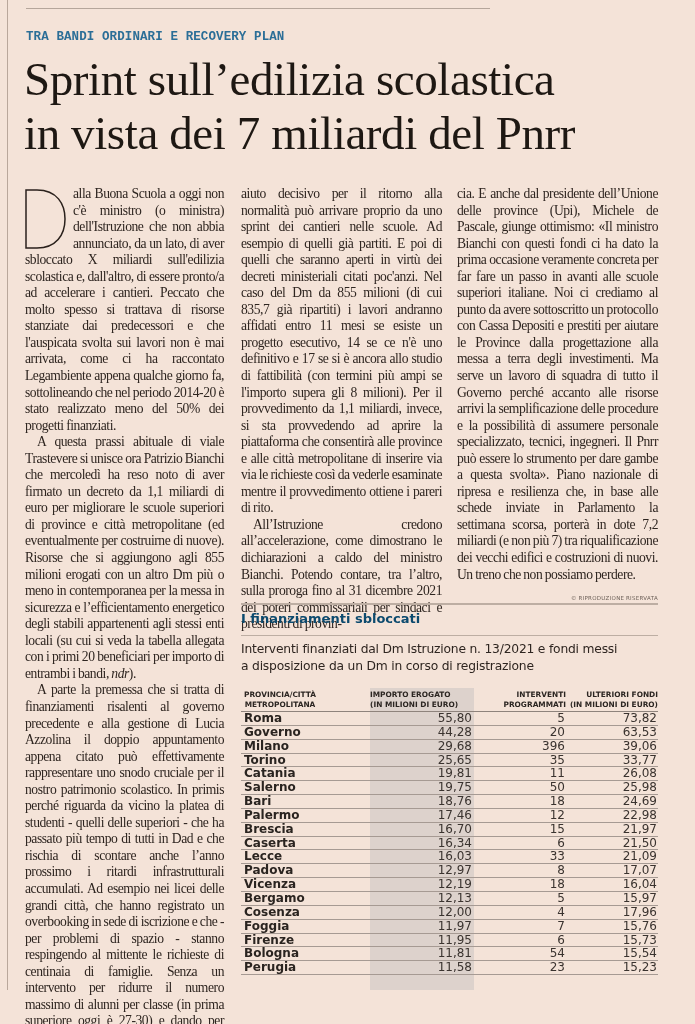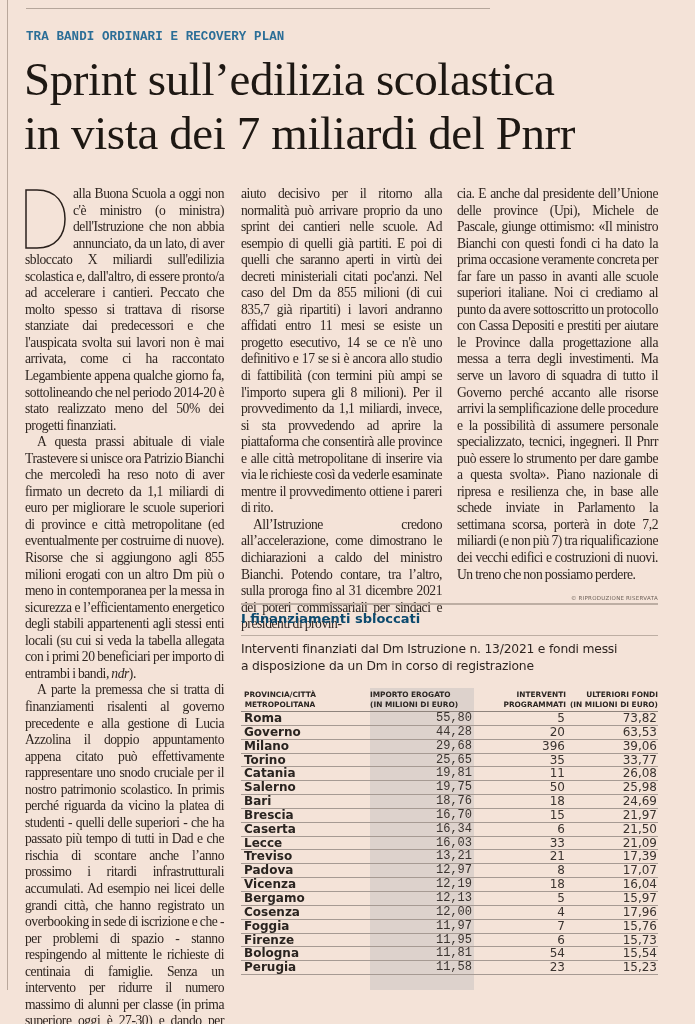--- a/index.html
+++ b/index.html
@@ -92,21 +92,21 @@
     .th-int { left: 233px; width: 92px; text-align: right; }
     .th-ult { left: 325px; width: 92px; text-align: right; }
 
     .trow {
       position: relative; height: 13.85px;
       border-bottom: 1px solid #a69a93;
       font-size: 12px; line-height: 13px; color: #2a2420;
     }
     .trow div { position: absolute; top: 0; }
     .td-prov { left: 3px; font-weight: bold; }
-    .td-imp { left: 129px; width: 102px; text-align: right; color: #3a332f; font-family: Liberation Mono, monospace; }
+    .td-imp { left: 129px; width: 102px; text-align: right; color: #3a332f; }
     .td-int { left: 233px; width: 91px; text-align: right; color: #3a332f; }
     .td-ult { left: 325px; width: 91px; text-align: right; color: #3a332f; }
 
     .source {
       position: absolute; left: 241px; top: 1040px;
       font-family: "DejaVu Sans", sans-serif; font-size: 10px; color: #4a403a;
       letter-spacing: -0.1px;
       padding-left: 12px;
     }
   </style>
@@ -209,44 +209,44 @@
         <div class="td-int">50</div>
         <div class="td-ult">25,98</div>
       </div>
       <div class="trow">
         <div class="td-prov">Bari</div>
         <div class="td-imp">18,76</div>
         <div class="td-int">18</div>
         <div class="td-ult">24,69</div>
       </div>
       <div class="trow">
+        <div class="td-prov">Palermo</div>
+        <div class="td-imp">17,46</div>
+        <div class="td-int">12</div>
+        <div class="td-ult">22,98</div>
+      </div>
+      <div class="trow">
         <div class="td-prov">Brescia</div>
         <div class="td-imp">16,70</div>
         <div class="td-int">15</div>
         <div class="td-ult">21,97</div>
       </div>
       <div class="trow">
         <div class="td-prov">Caserta</div>
         <div class="td-imp">16,34</div>
         <div class="td-int">6</div>
         <div class="td-ult">21,50</div>
       </div>
       <div class="trow">
         <div class="td-prov">Lecce</div>
         <div class="td-imp">16,03</div>
         <div class="td-int">33</div>
         <div class="td-ult">21,09</div>
       </div>
       <div class="trow">
-        <div class="td-prov">Treviso</div>
-        <div class="td-imp">13,21</div>
-        <div class="td-int">21</div>
-        <div class="td-ult">17,39</div>
-      </div>
-      <div class="trow">
         <div class="td-prov">Padova</div>
         <div class="td-imp">12,97</div>
         <div class="td-int">8</div>
         <div class="td-ult">17,07</div>
       </div>
       <div class="trow">
         <div class="td-prov">Vicenza</div>
         <div class="td-imp">12,19</div>
         <div class="td-int">18</div>
         <div class="td-ult">16,04</div>

